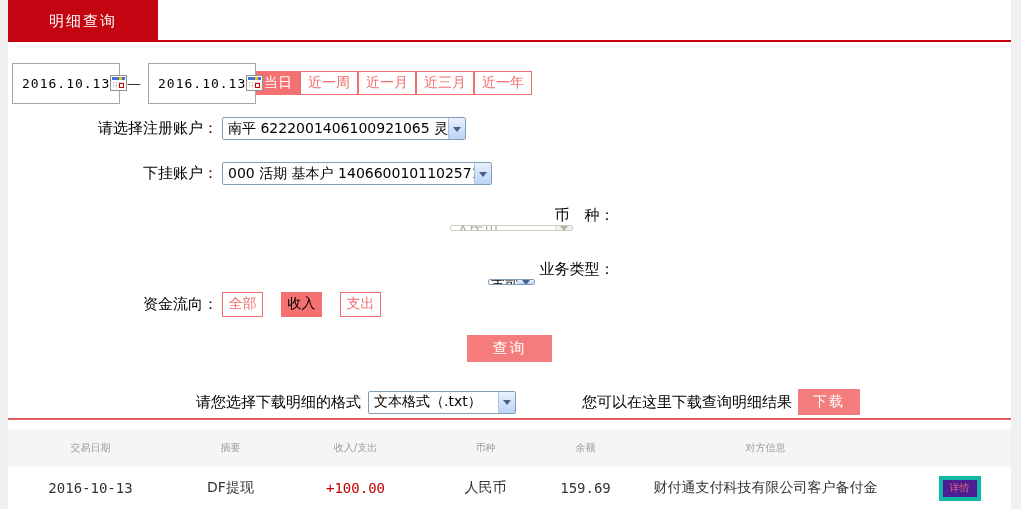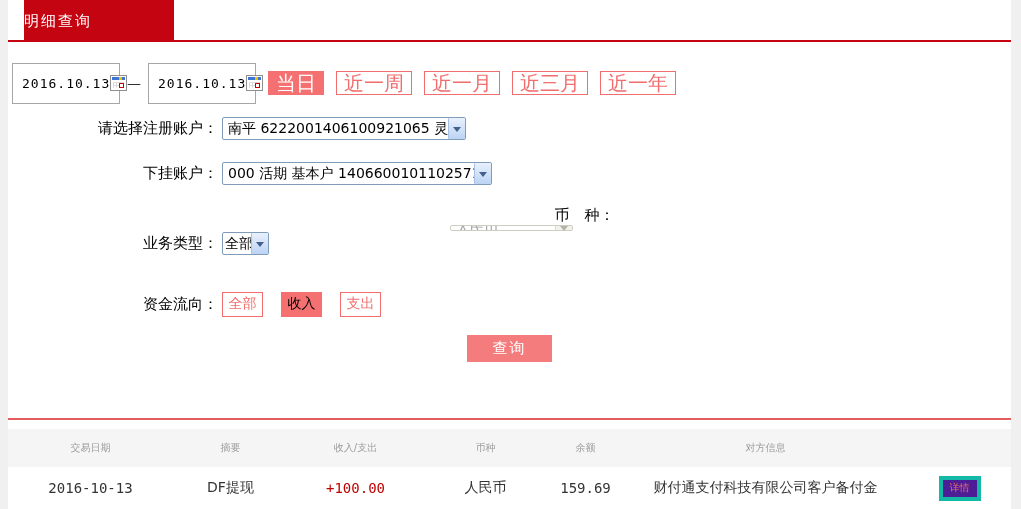--- a/index.html
+++ b/index.html
@@ -16,23 +16,22 @@
     position:absolute; left:8px; top:0; width:1003px; height:509px;
     background:#ffffff;
   }
   .tab-line {
     position:absolute; left:0; top:40px; width:100%; height:2px;
     background:#c40511;
   }
   .tab {
     position:absolute; left:0; top:0; width:150px; height:42px;
     background:#c40511; color:#fff; font-size:15px; letter-spacing:2px;
-    display:flex; align-items:center; z-index:2;
+    display:flex; align-items:center; justify-content:center; z-index:2;
     cursor:pointer;
-    margin-left:16px;
   }
 
   .row { position:absolute; left:0; width:100%; display:flex; align-items:center; }
   .lbl { width:210px; flex:none; text-align:right; font-size:15px; color:#000; white-space:pre; }
 
   
   .date-box {
     width:108px; height:41px; border:1px solid #a6a6a6; background:#fff;
     display:flex; align-items:center; justify-content:space-between;
     padding:0 4px 0 9px; margin-left:4px;
@@ -43,23 +42,23 @@
   .cal-top { position:absolute; top:1px; left:1px; right:1px; height:3px; background:#3b76d6; }
   .cal-top i { position:absolute; right:3px; top:0; width:3px; height:3px; background:#f0c000; }
   .cal-grid { position:absolute; left:2px; right:2px; top:6px; bottom:2px;
     background:
       repeating-linear-gradient(#dcdcdc 0 1px, transparent 1px 3px),
       repeating-linear-gradient(90deg,#dcdcdc 0 1px, transparent 1px 3px); }
   .cal-dot { position:absolute; right:2px; bottom:2px; width:5px; height:5px; border:1px solid #c00; background:#fff; }
 
   
   .qb {
-    height:24px; padding:0 7px; font-size:20px; border:1px solid #f26d6d;
+    height:24px; padding:0 7px; font-size:14px; border:1px solid #f26d6d;
     color:#f26d6d; background:#fff; display:flex; align-items:center;
-    margin-left:12px; cursor:pointer; white-space:nowrap;
+    cursor:pointer; white-space:nowrap;
   }
   .qb.active { background:#f57070; border-color:#f57070; color:#fff; }
 
   
   .sel {
     height:23px; border:1px solid #7f9db9; border-radius:2px; background:#fff;
     display:inline-flex; align-items:center; font-size:14px; color:#000;
     margin-left:4px; cursor:pointer; overflow:hidden;
   }
   .sel .val { padding:0 5px; flex:1; white-space:nowrap; overflow:hidden; }
@@ -179,39 +178,50 @@
   <div class="row" style="top:206px;height:25px;flex-direction:column;">
     <div class="lbl">币　种：</div>
     <div class="sel disabled" style="width:123px;">
       <span class="val">人民币</span>
       <span class="sel-btn">
           <b></b>
         </span>
     </div>
   </div>
 
-  <div class="row" style="top:231px;height:25px;">
+  <div class="row" style="top:260px;height:25px;flex-direction:column;">
     <div class="lbl">业务类型：</div>
     <div class="sel" style="width:47px;">
       <span class="val" style="padding:0 2px;">全部</span>
       <span class="sel-btn">
           <b></b>
         </span>
     </div>
   </div>
 
   <div class="row" style="top:291px;height:26px;">
     <div class="lbl">资金流向：</div>
     <div class="flow-btn" style="margin-left:4px;">全部</div>
     <div class="flow-btn active">收入</div>
     <div class="flow-btn" style="margin-right:0;">支出</div>
   </div>
 
   <button class="query-btn">查询</button>
 
+  <div class="row dl-row">
+    <span class="dl-lbl">请您选择下载明细的格式</span>
+    <div class="sel" style="width:148px;margin-left:7px;">
+      <span class="val">文本格式（.txt）</span>
+      <span class="sel-btn">
+          <b></b>
+        </span>
+    </div>
+    <span class="dl-hint">您可以在这里下载查询明细结果</span>
+    <button class="dl-btn">下载</button>
+  </div>
 
   <div class="sep-line"></div>
 
   <div class="thead">
     <div class="cell c1">交易日期</div>
     <div class="cell c2">摘要</div>
     <div class="cell c3">收入/支出</div>
     <div class="cell c4">币种</div>
     <div class="cell c5">余额</div>
     <div class="cell c6">对方信息</div>

